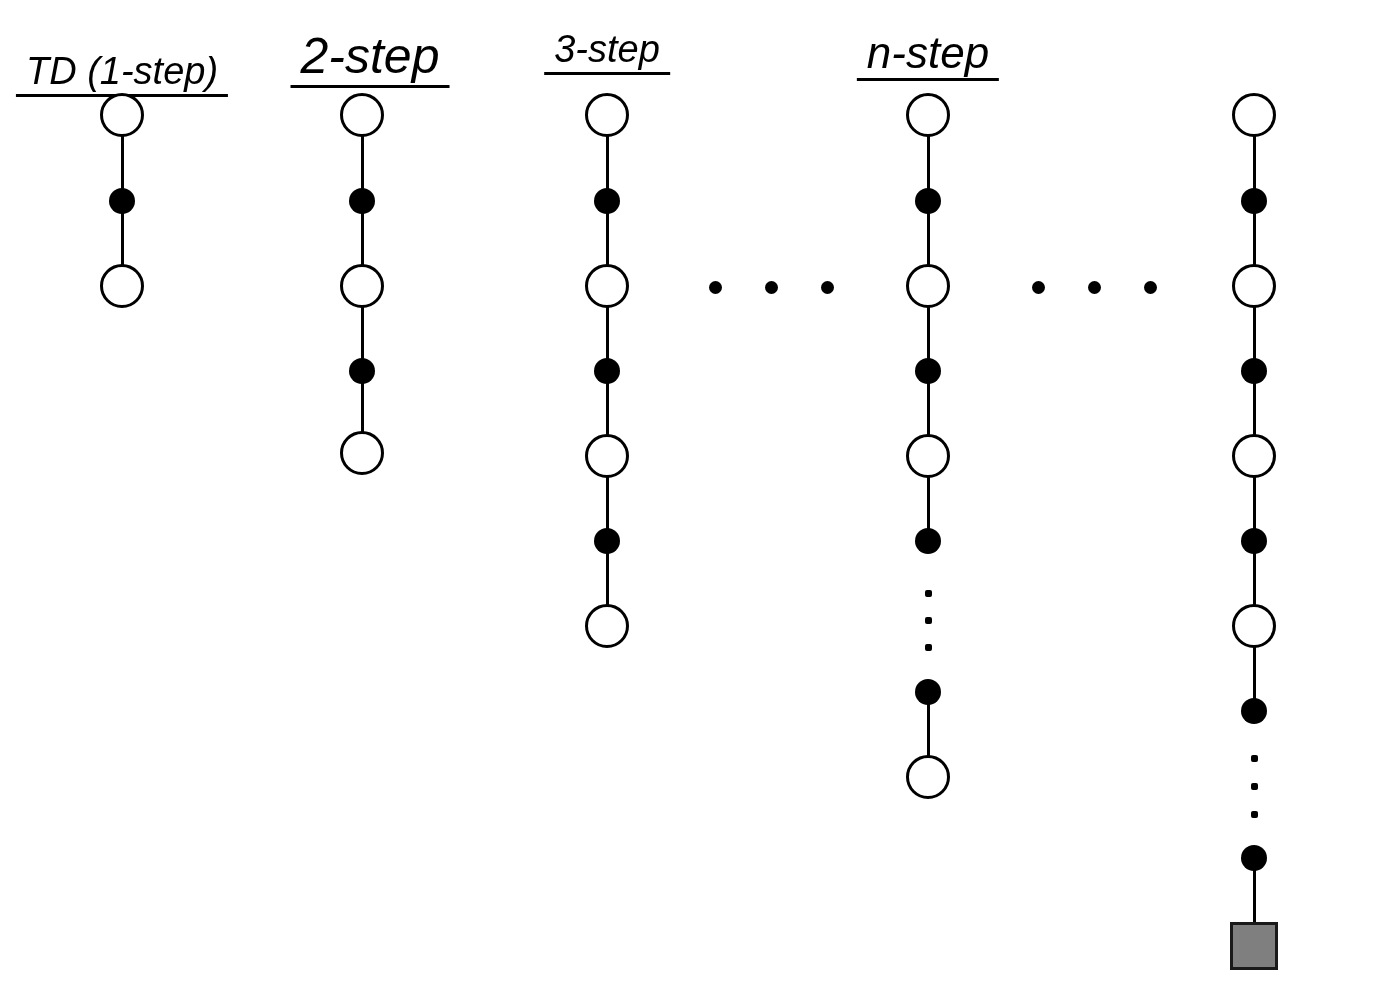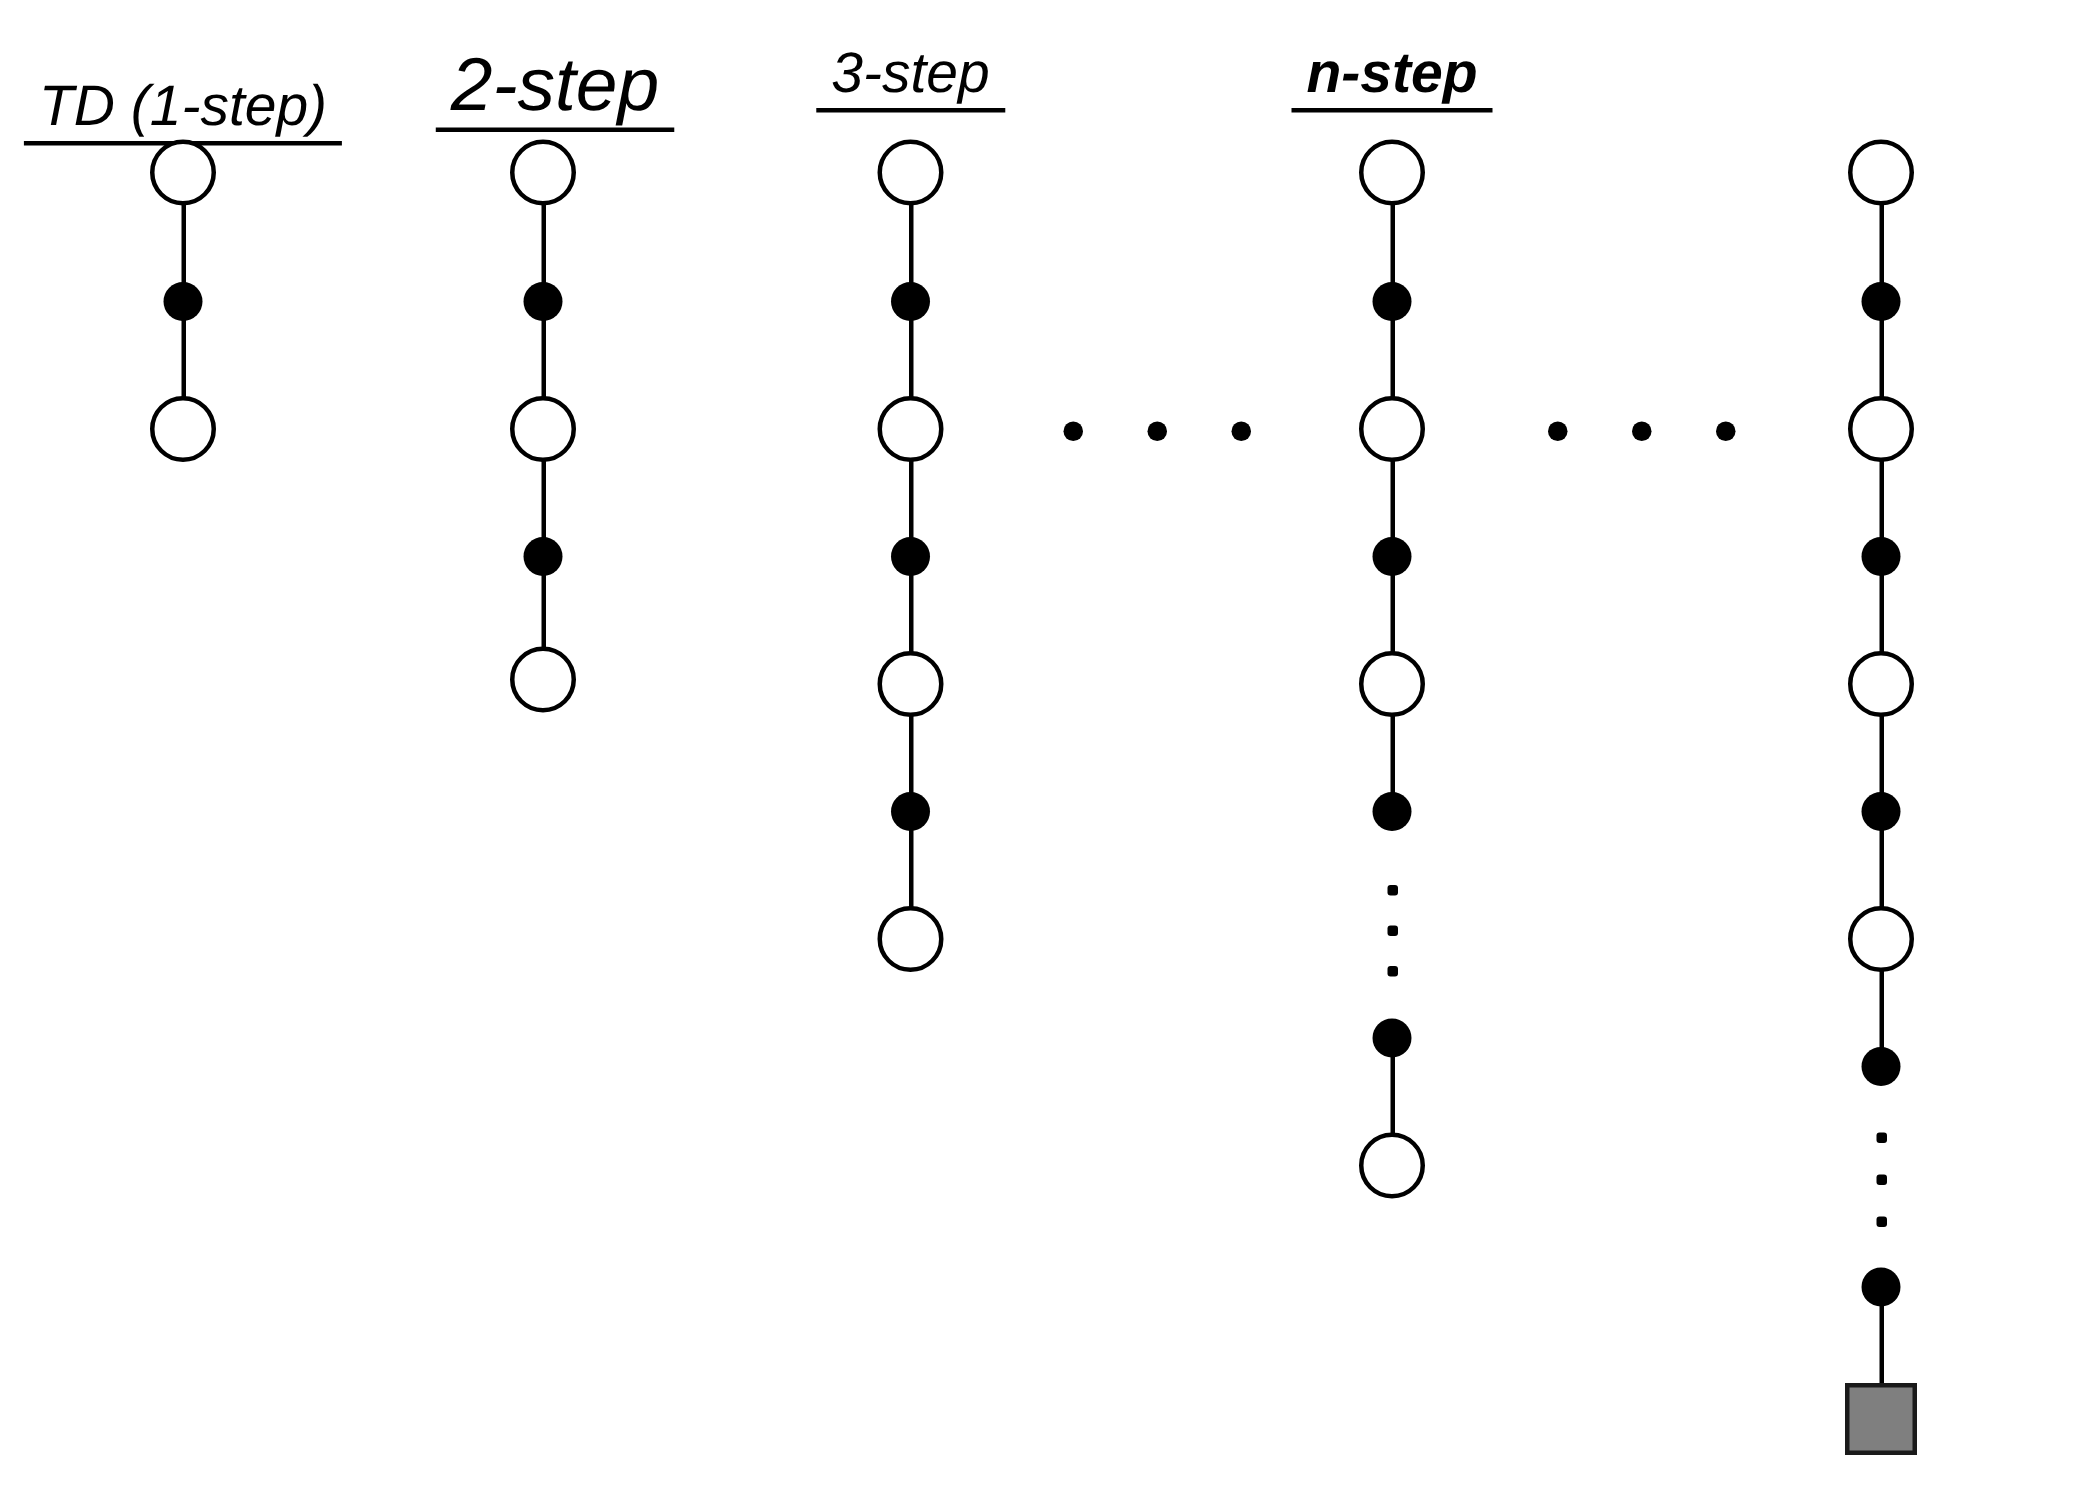--- a/index.html
+++ b/index.html
@@ -59,21 +59,21 @@
     border: 3px solid #1a1a1a;
   }
 </style>
 </head>
 <body>
 
 <div id="diagram" style="background: rgb(255, 255, 255);">
   <div class="col-label" style="left: 122px; top: 30px; font-size: 38px; border-bottom-color: rgb(0, 0, 0); color: rgb(0, 0, 0); margin-top: 22px;">TD (1-step)</div>
   <div class="col-label" style="left: 370px; top: 30px; font-size: 50px; border-bottom-color: rgb(0, 0, 0); color: rgb(0, 0, 0);">2-step</div>
   <div class="col-label" style="left: 607px; top: 30px; font-size: 38px; border-bottom-color: rgb(0, 0, 0); color: rgb(0, 0, 0);">3-step</div>
-  <div class="col-label" style="left: 928px; top: 30px; font-size: 38px; border-bottom-color: rgb(0, 0, 0); color: rgb(0, 0, 0); font-weight: bold;">n-step</div>
+  <div class="col-label" style="left: 928px; top: 30px; font-size: 44px; border-bottom-color: rgb(0, 0, 0); color: rgb(0, 0, 0);">n-step</div>
 <div class="link" style="left: 120.5px; top: 115px; width: 3px; height: 86px; background: rgb(0, 0, 0);"></div>
     <div class="link" style="left: 120.5px; top: 201px; width: 3px; height: 85px; background: rgb(0, 0, 0);"></div>
     <div class="state" style="left: 100px; top: 93px; width: 44px; height: 44px; background: rgb(255, 255, 255); border-color: rgb(0, 0, 0); border-width: 3px;"></div>
     <div class="action" style="left: 109px; top: 188px; width: 26px; height: 26px; background: rgb(0, 0, 0);"></div>
     <div class="state" style="left: 100px; top: 264px; width: 44px; height: 44px; background: rgb(255, 255, 255); border-color: rgb(0, 0, 0); border-width: 3px;"></div>
     <div class="link" style="left: 360.5px; top: 115px; width: 3px; height: 86px; background: rgb(0, 0, 0);"></div>
     <div class="link" style="left: 360.5px; top: 201px; width: 3px; height: 85px; background: rgb(0, 0, 0);"></div>
     <div class="link" style="left: 360.5px; top: 286px; width: 3px; height: 85px; background: rgb(0, 0, 0);"></div>
     <div class="link" style="left: 360.5px; top: 371px; width: 3px; height: 82px; background: rgb(0, 0, 0);"></div>
     <div class="state" style="left: 340px; top: 93px; width: 44px; height: 44px; background: rgb(255, 255, 255); border-color: rgb(0, 0, 0); border-width: 3px;"></div>

